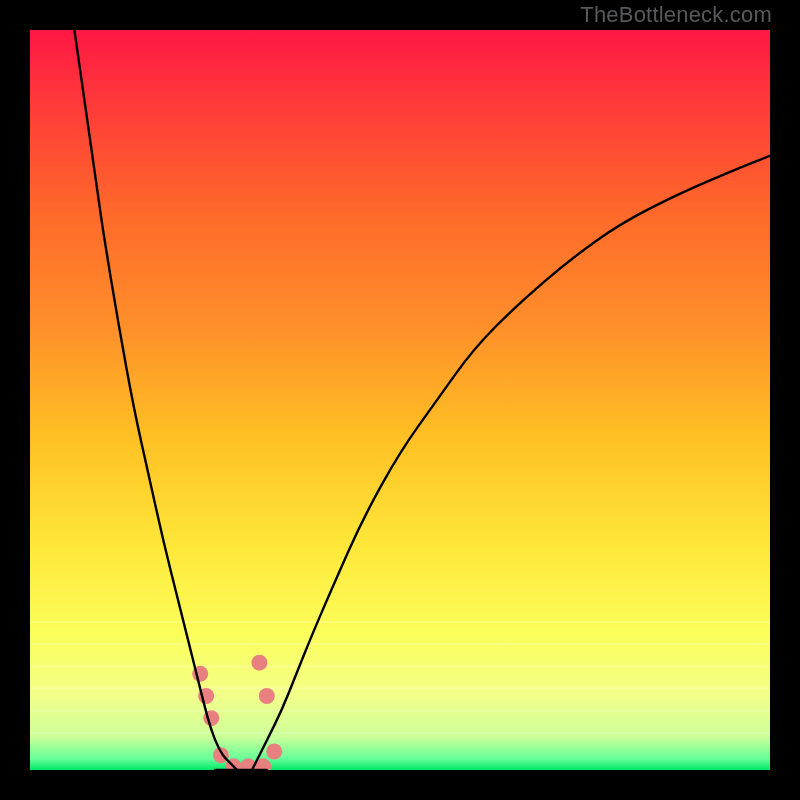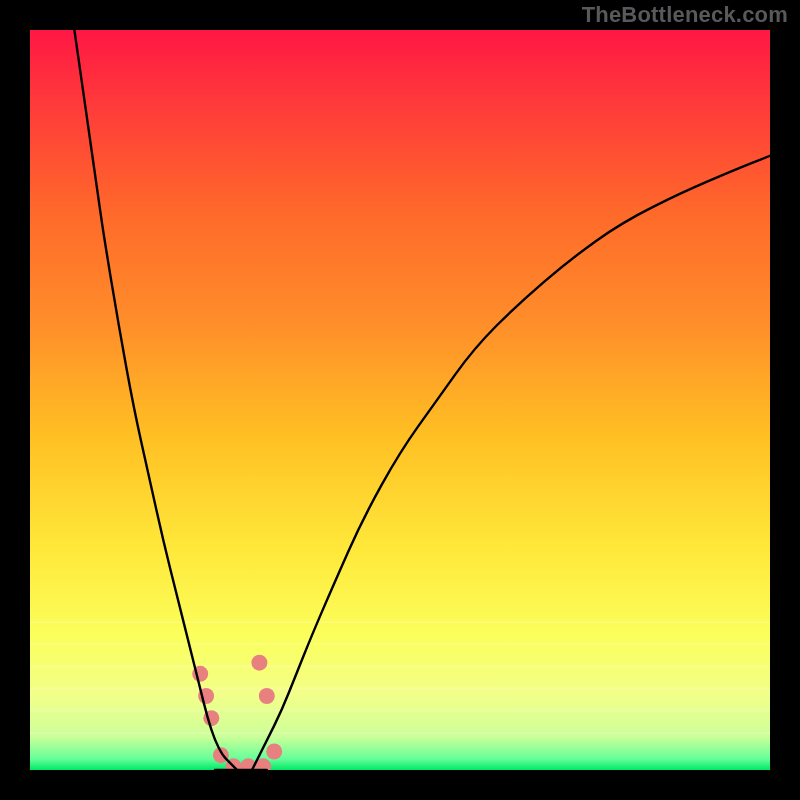--- a/index.html
+++ b/index.html
@@ -13,23 +13,23 @@
   }
   .outer {
     position: relative;
     width: 800px;
     height: 800px;
     background: #000;
   }
   .watermark {
     position: absolute;
     top: 2px;
-    right: 12px;
+    right: 28px;
     font-size: 22px;
-    font-weight: 700;
+    font-weight: 400;
     color: #58595b;
     letter-spacing: 0.2px;
     z-index: 5;
   }
   .plot {
     position: absolute;
     left: 30px;
     top: 30px;
     width: 740px;
     height: 740px;

